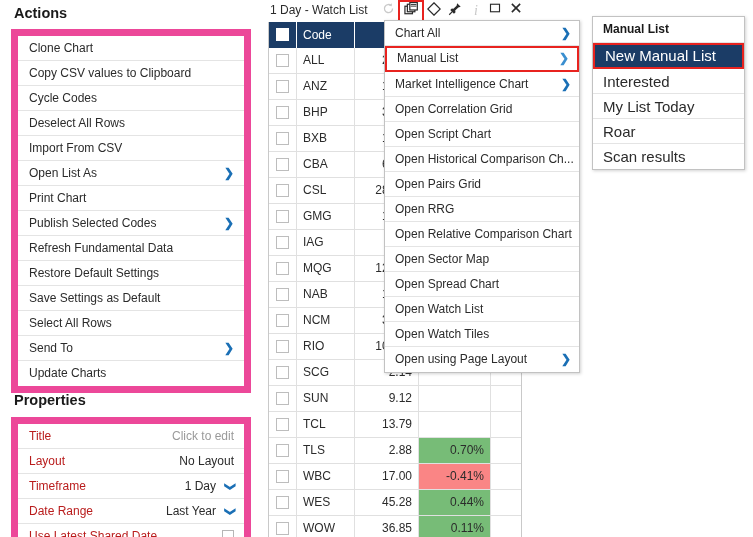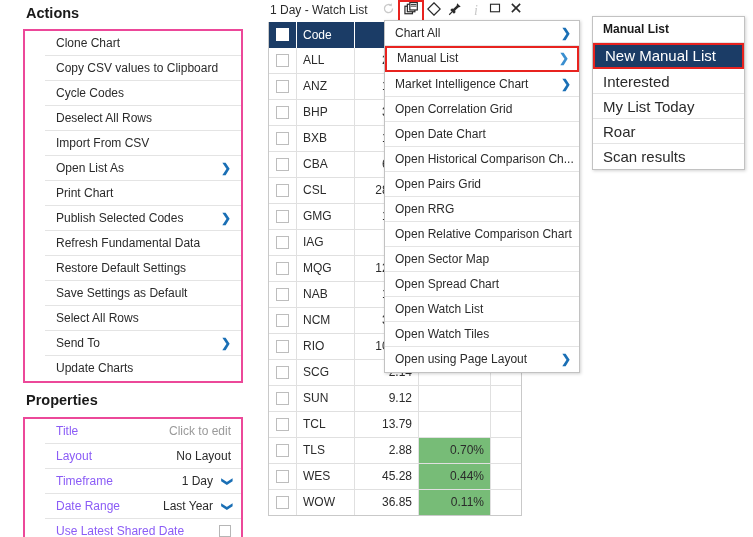--- a/index.html
+++ b/index.html
@@ -15,43 +15,42 @@
     overflow: hidden;
     font-family: "Liberation Sans", sans-serif;
     font-size: 12px;
     color: #2b2b2b;
     -webkit-font-smoothing: antialiased;
   }
 
   
   #left-panel {
     position: absolute;
-    left: 12px; top: 0;
+    left: 0; top: 0;
     width: 262px;
     height: 537px;
     background: #ffffff;
     overflow: hidden;
   }
   .panel-title {
     font-size: 14.5px;
     font-weight: bold;
     color: #1a1a1a;
     padding: 0 0 0 14px;
   }
   #actions-title { position: absolute; left: 0; top: 5px; }
   #properties-title { position: absolute; left: 0; top: 392px; }
 
   .list-box {
     position: absolute;
     left: 11px;
-    width: 220px;
-    border: 2px solid #ec4899;
+    width: 240px;
+    border: 7px solid #ec4899;
     background: #ffffff;
     box-sizing: border-box;
-    padding-left: 20px;
   }
   #actions-box { top: 29px; }
   #properties-box { top: 417px; }
 
   .list-row {
     position: relative;
     height: 25px;
     line-height: 25px;
     border-bottom: 1px solid #e4e4e4;
     padding: 0 10px 0 11px;
@@ -77,21 +76,21 @@
     position: relative;
     height: 25px;
     line-height: 25px;
     border-bottom: 1px solid #e4e4e4;
     padding: 0 10px 0 11px;
     box-sizing: border-box;
     font-size: 12px;
     white-space: nowrap;
   }
   .prop-row:last-child { border-bottom: none; }
-  .prop-label { color: #8b5cf6; }
+  .prop-label { color: #b91c1c; }
   .prop-value {
     position: absolute;
     right: 28px;
     top: 0;
     line-height: 25px;
     color: #2b2b2b;
     text-align: left;
   }
   .prop-value.muted { color: #9a9a9a; }
   .prop-value.no-caret { right: 10px; }
@@ -508,20 +507,27 @@
       </div>
       <div class="grid-row">
         <div class="cell c-check"><span class="row-check"></span></div>
         <div class="cell c-code">TLS</div>
         <div class="cell c-last">2.88</div>
         <div class="cell c-chg chg-cell chg-up">0.70%</div>
         <div class="cell c-tail"></div>
       </div>
       <div class="grid-row">
         <div class="cell c-check"><span class="row-check"></span></div>
+        <div class="cell c-code">WBC</div>
+        <div class="cell c-last">17.00</div>
+        <div class="cell c-chg chg-cell chg-down">-0.41%</div>
+        <div class="cell c-tail"></div>
+      </div>
+      <div class="grid-row">
+        <div class="cell c-check"><span class="row-check"></span></div>
         <div class="cell c-code">WES</div>
         <div class="cell c-last">45.28</div>
         <div class="cell c-chg chg-cell chg-up">0.44%</div>
         <div class="cell c-tail"></div>
       </div>
       <div class="grid-row">
         <div class="cell c-check"><span class="row-check"></span></div>
         <div class="cell c-code">WOW</div>
         <div class="cell c-last">36.85</div>
         <div class="cell c-chg chg-cell chg-up">0.11%</div>
@@ -529,21 +535,21 @@
       </div>
     </div>
 
 </div>
 
 <div id="ctx-menu">
     <div class="mi"><span>Chart All</span><span class="chev">❯</span></div>
     <div class="mi selected"><span>Manual List</span><span class="chev">❯</span></div>
     <div class="mi"><span>Market Intelligence Chart</span><span class="chev">❯</span></div>
     <div class="mi"><span>Open Correlation Grid</span></div>
-    <div class="mi"><span>Open Date Chart</span></div>
+    <div class="mi"><span>Open Script Chart</span></div>
     <div class="mi"><span>Open Historical Comparison Ch...</span></div>
     <div class="mi"><span>Open Pairs Grid</span></div>
     <div class="mi"><span>Open RRG</span></div>
     <div class="mi"><span>Open Relative Comparison Chart</span></div>
     <div class="mi"><span>Open Sector Map</span></div>
     <div class="mi"><span>Open Spread Chart</span></div>
     <div class="mi"><span>Open Watch List</span></div>
     <div class="mi"><span>Open Watch Tiles</span></div>
     <div class="mi"><span>Open using Page Layout</span><span class="chev">❯</span></div>
   </div>

